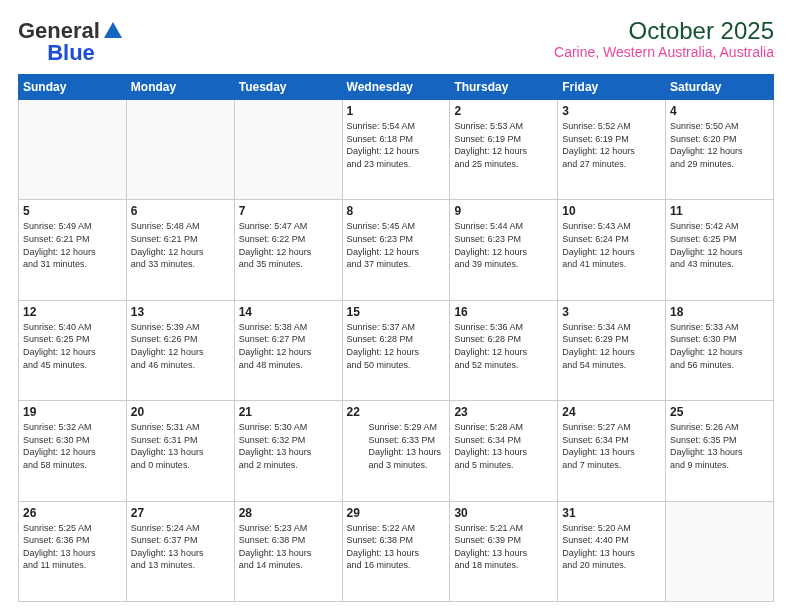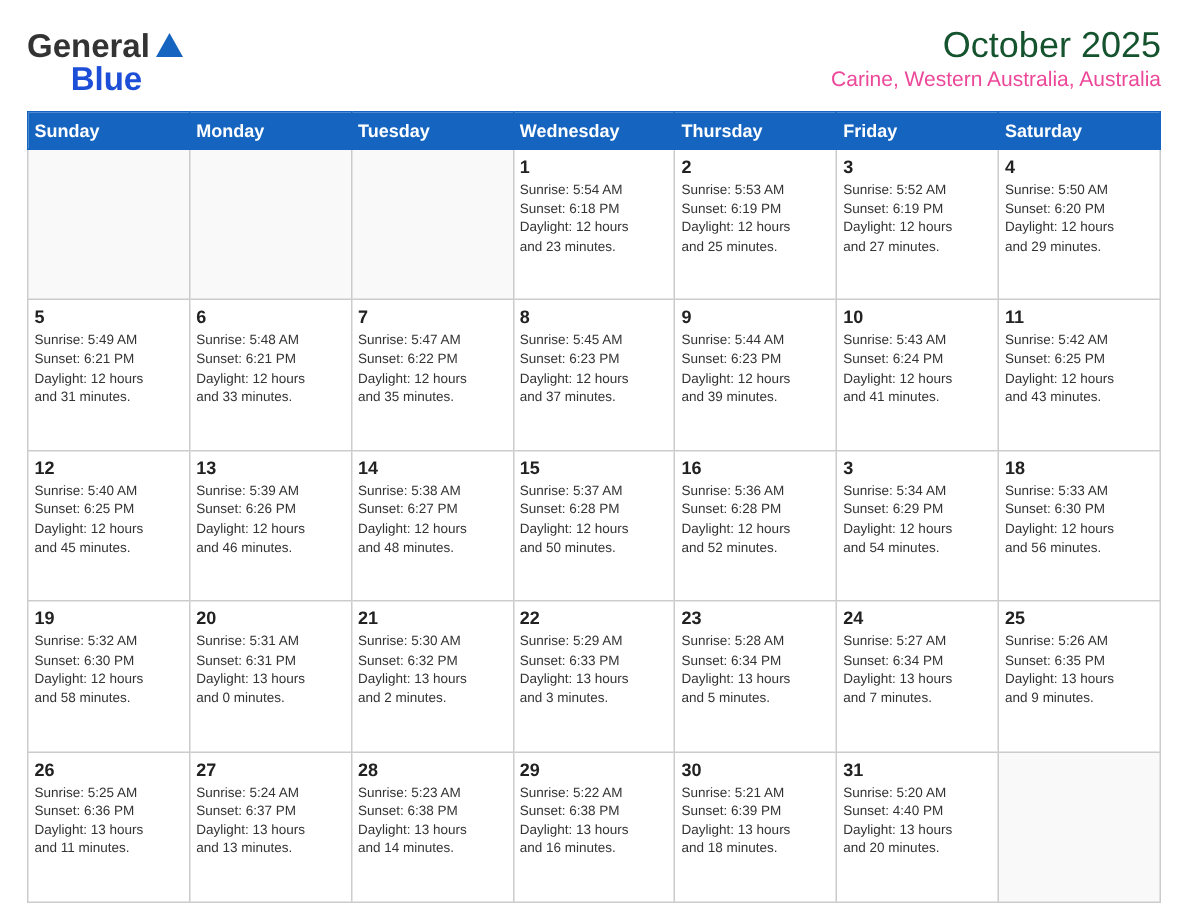--- a/index.html
+++ b/index.html
@@ -266,21 +266,21 @@
           </td>
           <td>
             <span class="day-number">21</span>
             <div class="day-info" style="white-space: pre-line;">Sunrise: 5:30 AM
 Sunset: 6:32 PM
 Daylight: 13 hours
 and 2 minutes.</div>
           </td>
           <td>
             <span class="day-number">22</span>
-            <div class="day-info" style="white-space: pre-line;">Sunrise: 5:29 AM
+            <div class="day-info" style="white-space: pre-line; margin-left: 22px;">Sunrise: 5:29 AM
 Sunset: 6:33 PM
 Daylight: 13 hours
 and 3 minutes.</div>
           </td>
           <td>
             <span class="day-number">23</span>
             <div class="day-info" style="white-space: pre-line;">Sunrise: 5:28 AM
 Sunset: 6:34 PM
 Daylight: 13 hours
 and 5 minutes.</div>

